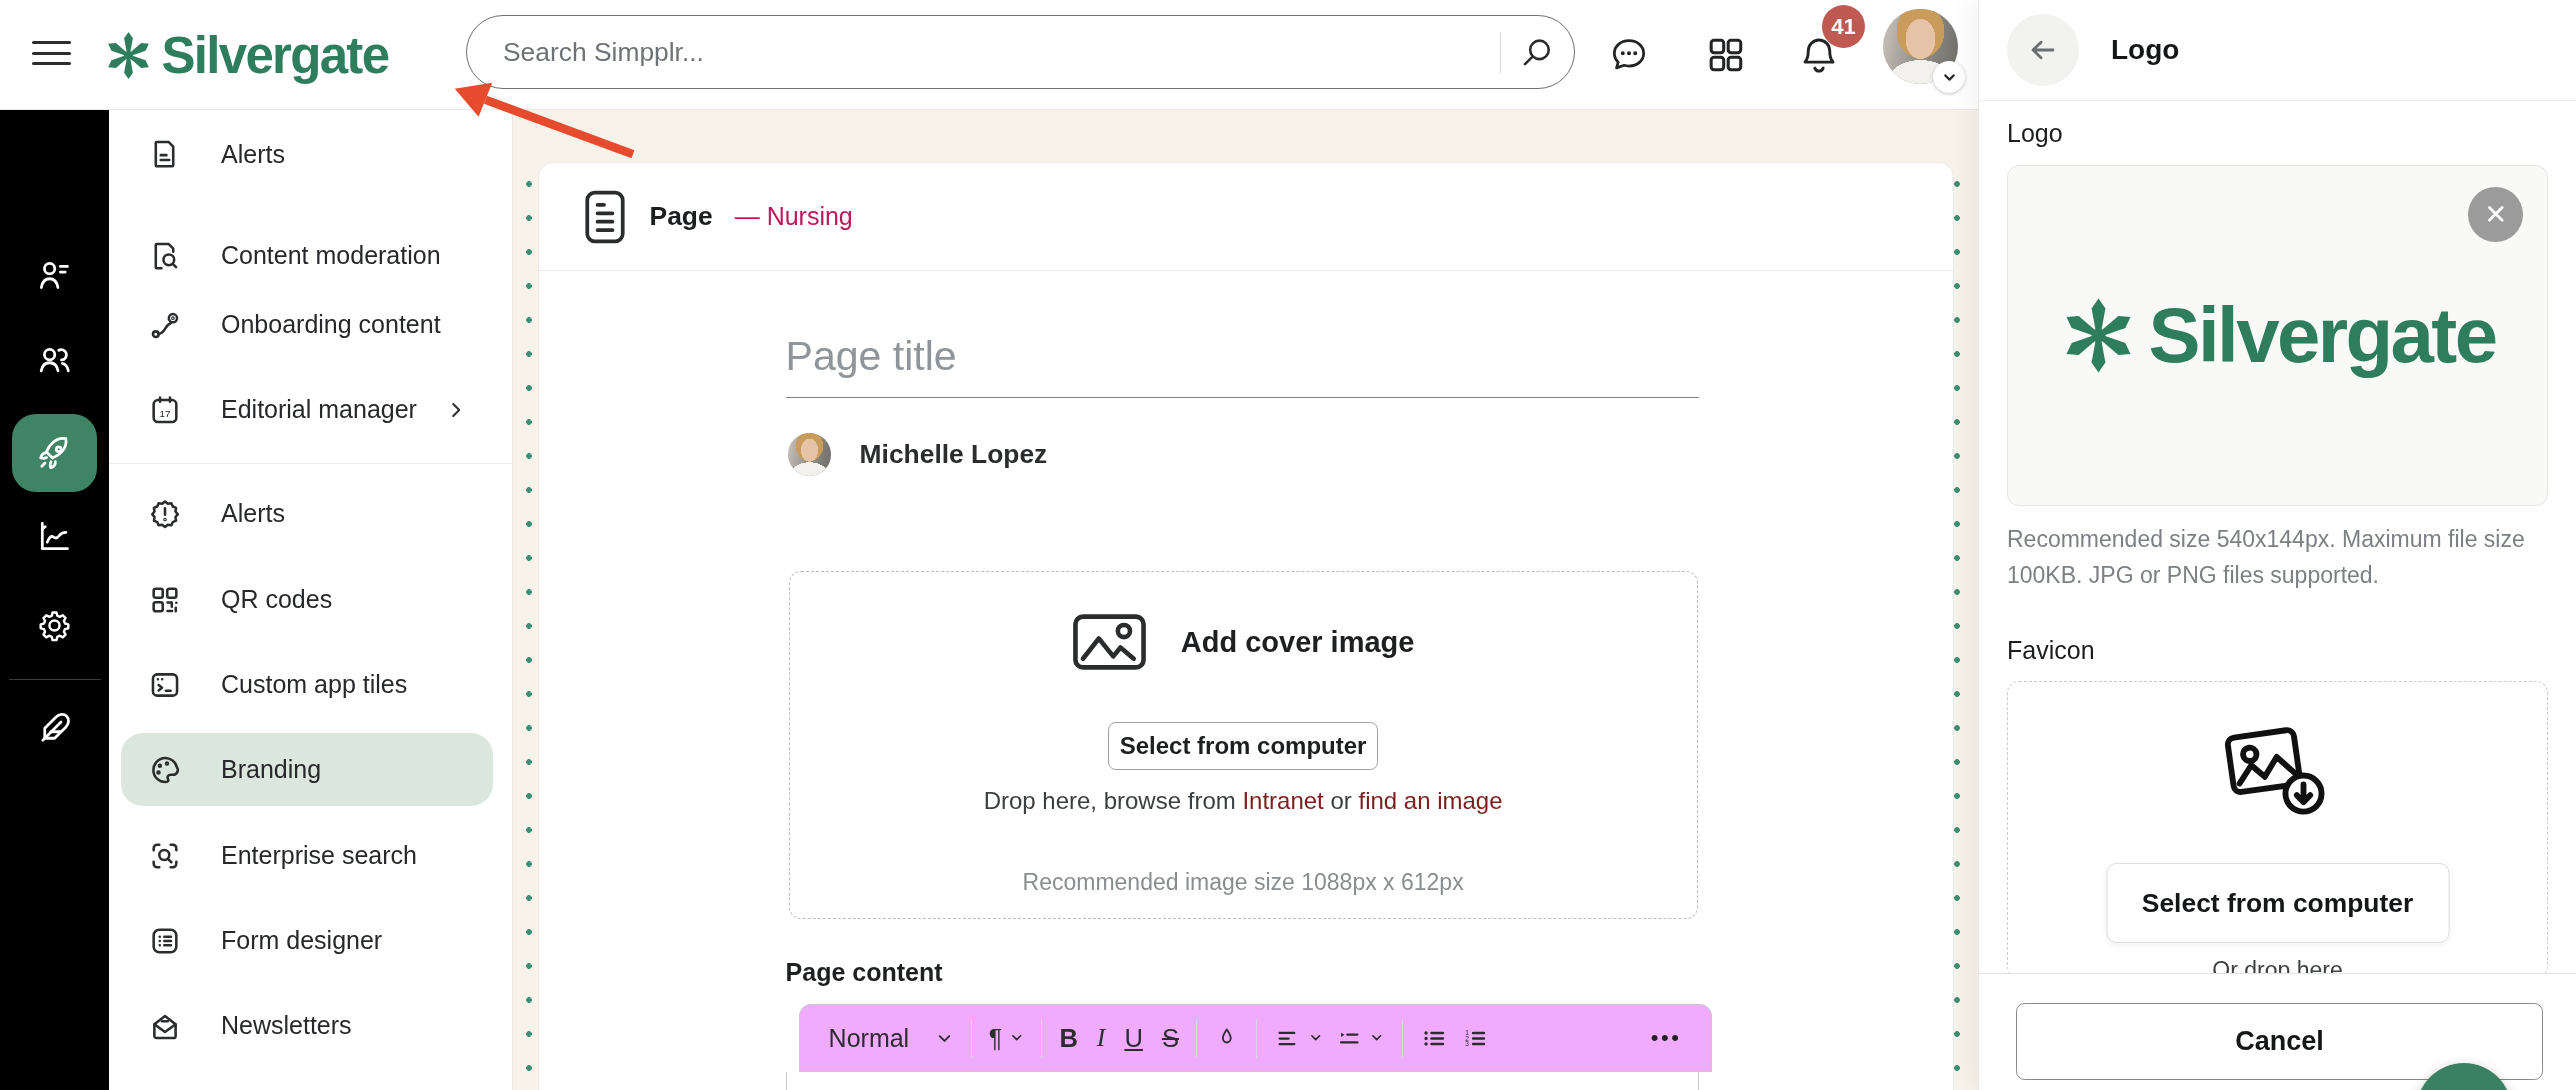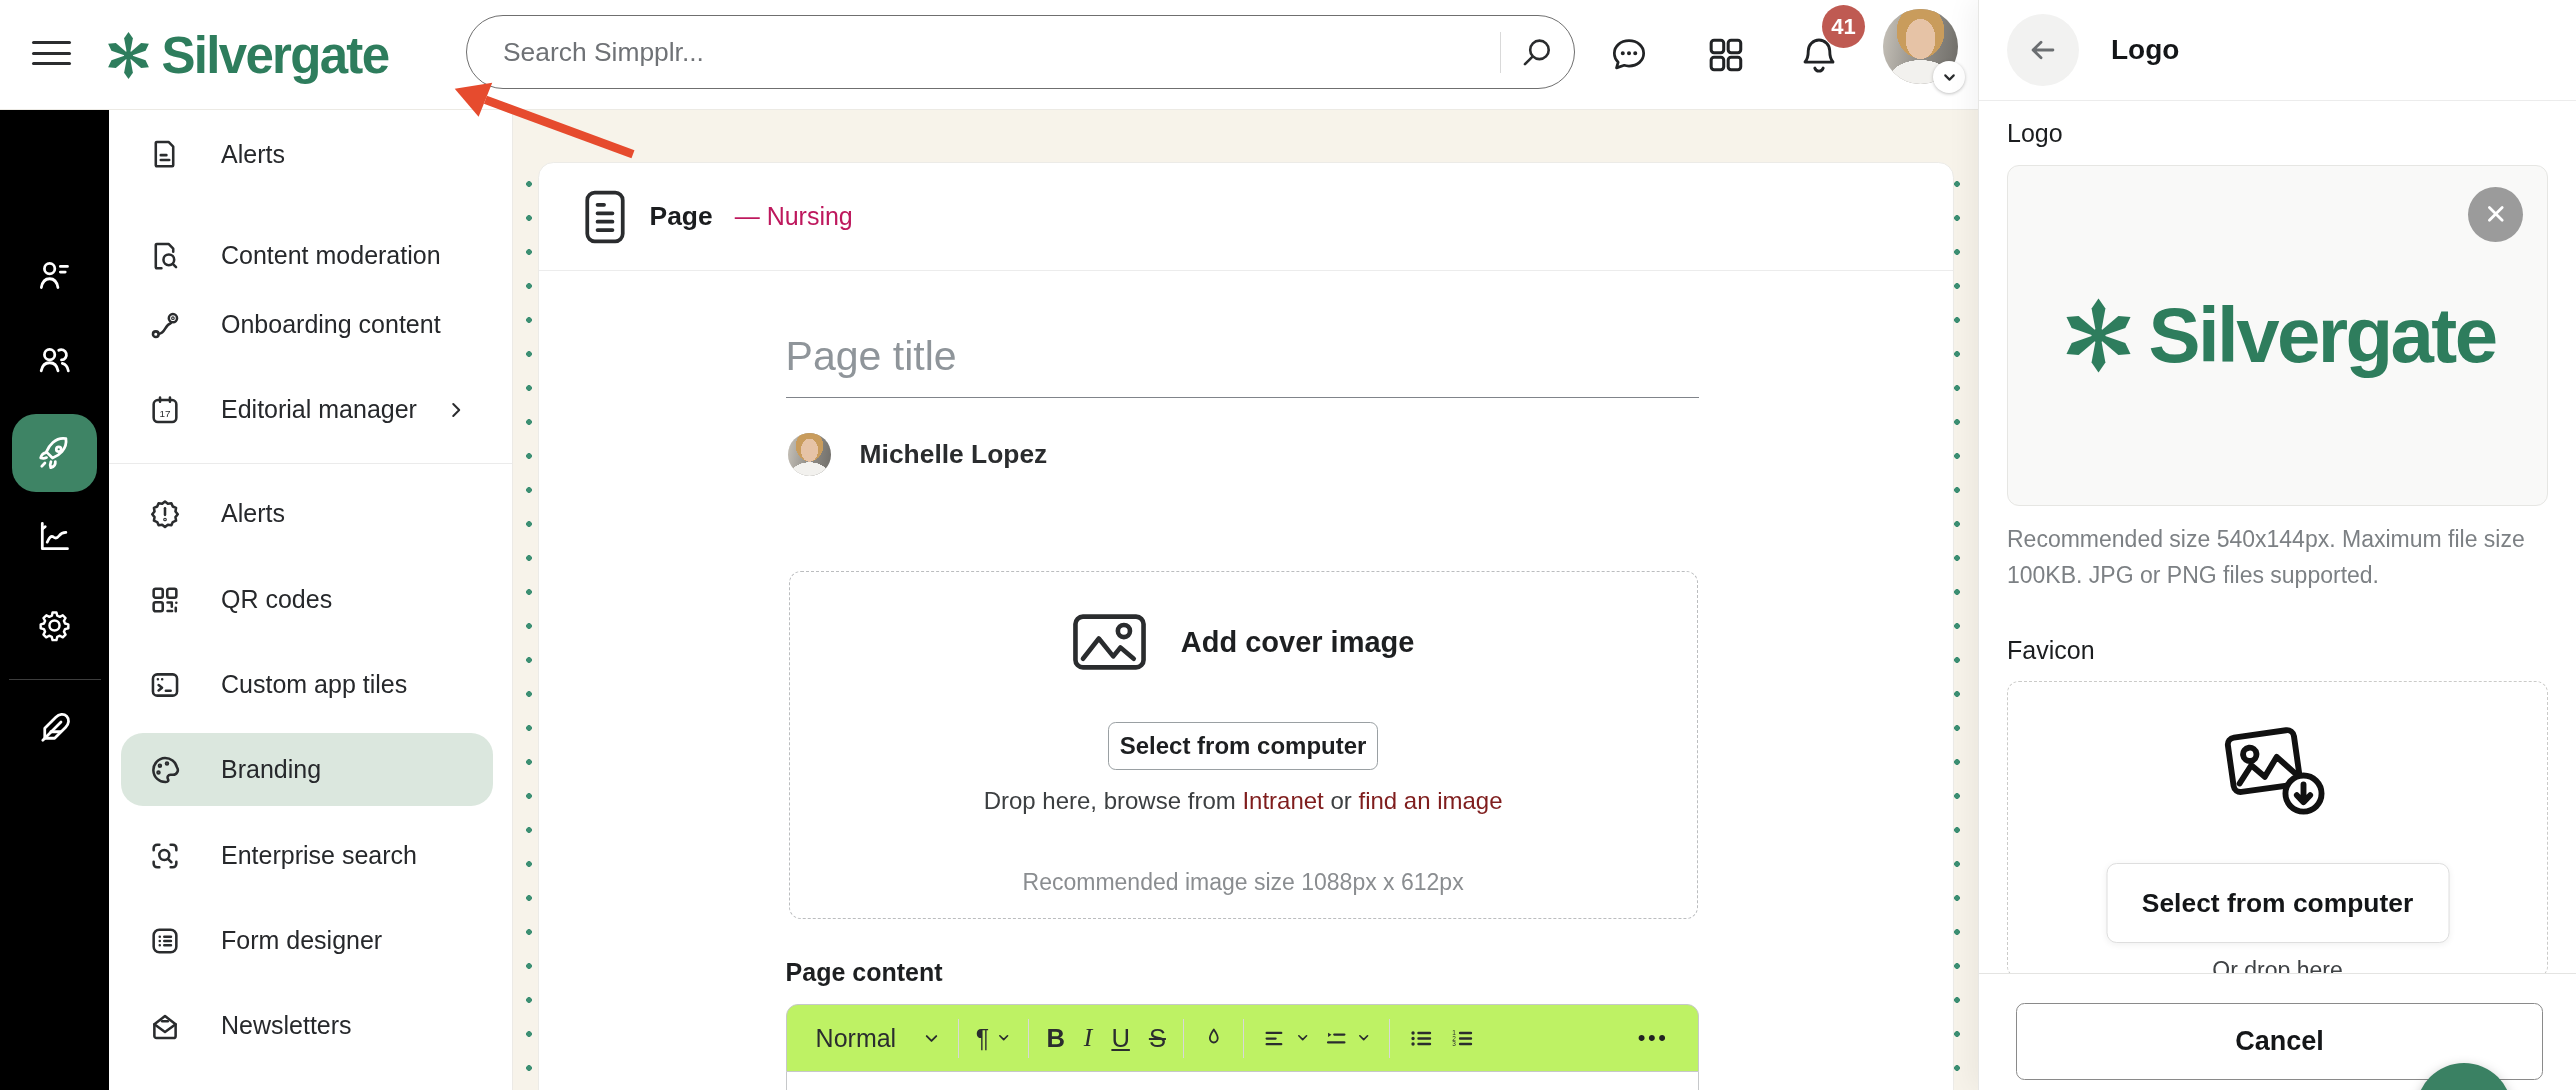--- a/index.html
+++ b/index.html
@@ -81,21 +81,21 @@
   #cover-box{position:absolute;left:250px;top:408px;width:909px;height:348px;border:1.7px dashed #bbbdbf;border-radius:12px;box-sizing:border-box;cursor:pointer;}
   #cover-head{position:absolute;left:0;top:41px;width:100%;display:flex;align-items:center;justify-content:center;gap:34px;}
   #cover-head .cover-title{font-size:29px;font-weight:700;color:#1d1f21;}
   .btn-light{background:#fff;border:1.3px solid #9aa0a3;border-radius:7.7px;font-weight:700;font-size:24px;color:#1d1f21;
              display:flex;align-items:center;justify-content:center;cursor:pointer;font-family:inherit;}
   #cover-select{position:absolute;left:50%;transform:translateX(-50%);top:150px;width:270px;height:48px;}
   #drop-line{position:absolute;left:0;top:215px;width:100%;text-align:center;font-size:24px;color:#3c3f41;}
   .green-link{color:#7f1d1d;cursor:pointer;}
   #cover-reco{position:absolute;left:0;top:297px;width:100%;text-align:center;font-size:23px;color:#8a8d90;}
   #content-label{position:absolute;left:247px;top:795px;font-size:25px;font-weight:700;color:#1d1f21;}
-  #toolbar{position:absolute;left:247px;top:841px;width:913px;height:68px;background:#bef264;
+  #toolbar{position:absolute;left:260px;top:841px;width:913px;height:68px;background:#f0abfc;
            border:1.3px solid #c6c8ca;border-radius:12px 12px 0 0;box-sizing:border-box;
            display:flex;align-items:center;padding:0 29px;}
   .tb-group{display:flex;align-items:center;gap:19px;}
   .tb-btn{display:flex;align-items:center;gap:6.8px;cursor:pointer;color:#2b2d2f;font-size:25px;}
   .tb-divider{width:0.9px;height:39px;background:#d8d8d8;margin:0 17px;}
   .tb-letter{font-size:25.6px;font-weight:700;}
   .tb-letter.it{font-style:italic;font-weight:400;font-family:"Liberation Serif",serif;}
   .tb-letter.un{text-decoration:underline;font-weight:400;}
   .tb-letter.st{text-decoration:line-through;font-weight:400;}
   #tb-more{margin-left:auto;font-size:22px;letter-spacing:2.6px;color:#222;cursor:pointer;}

